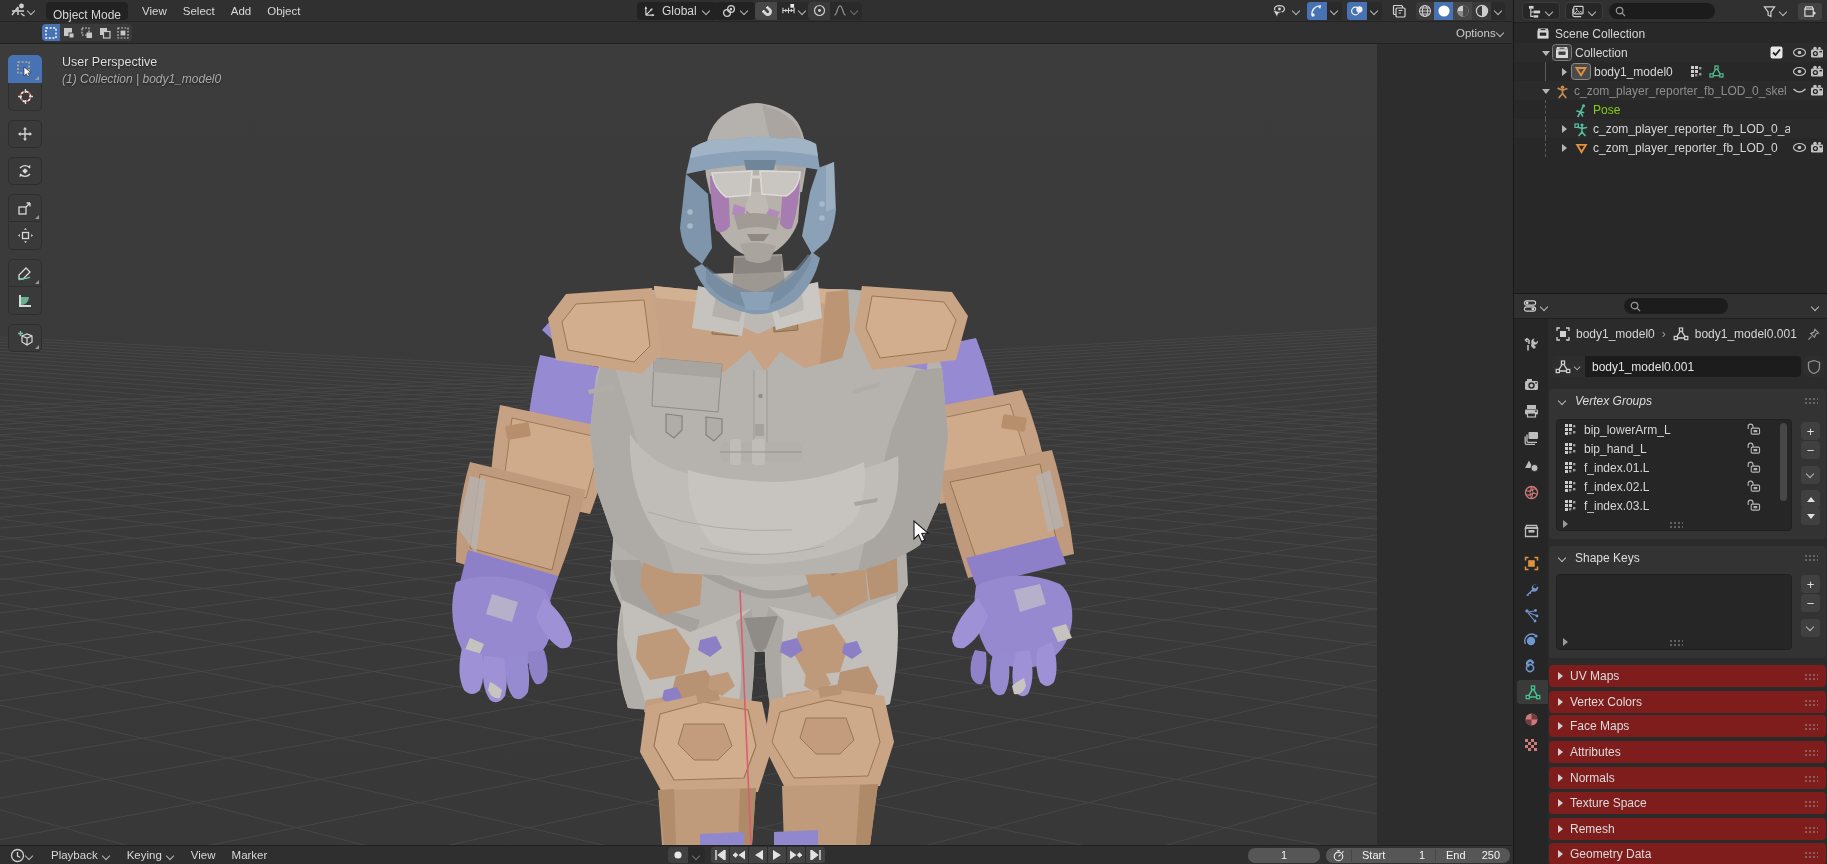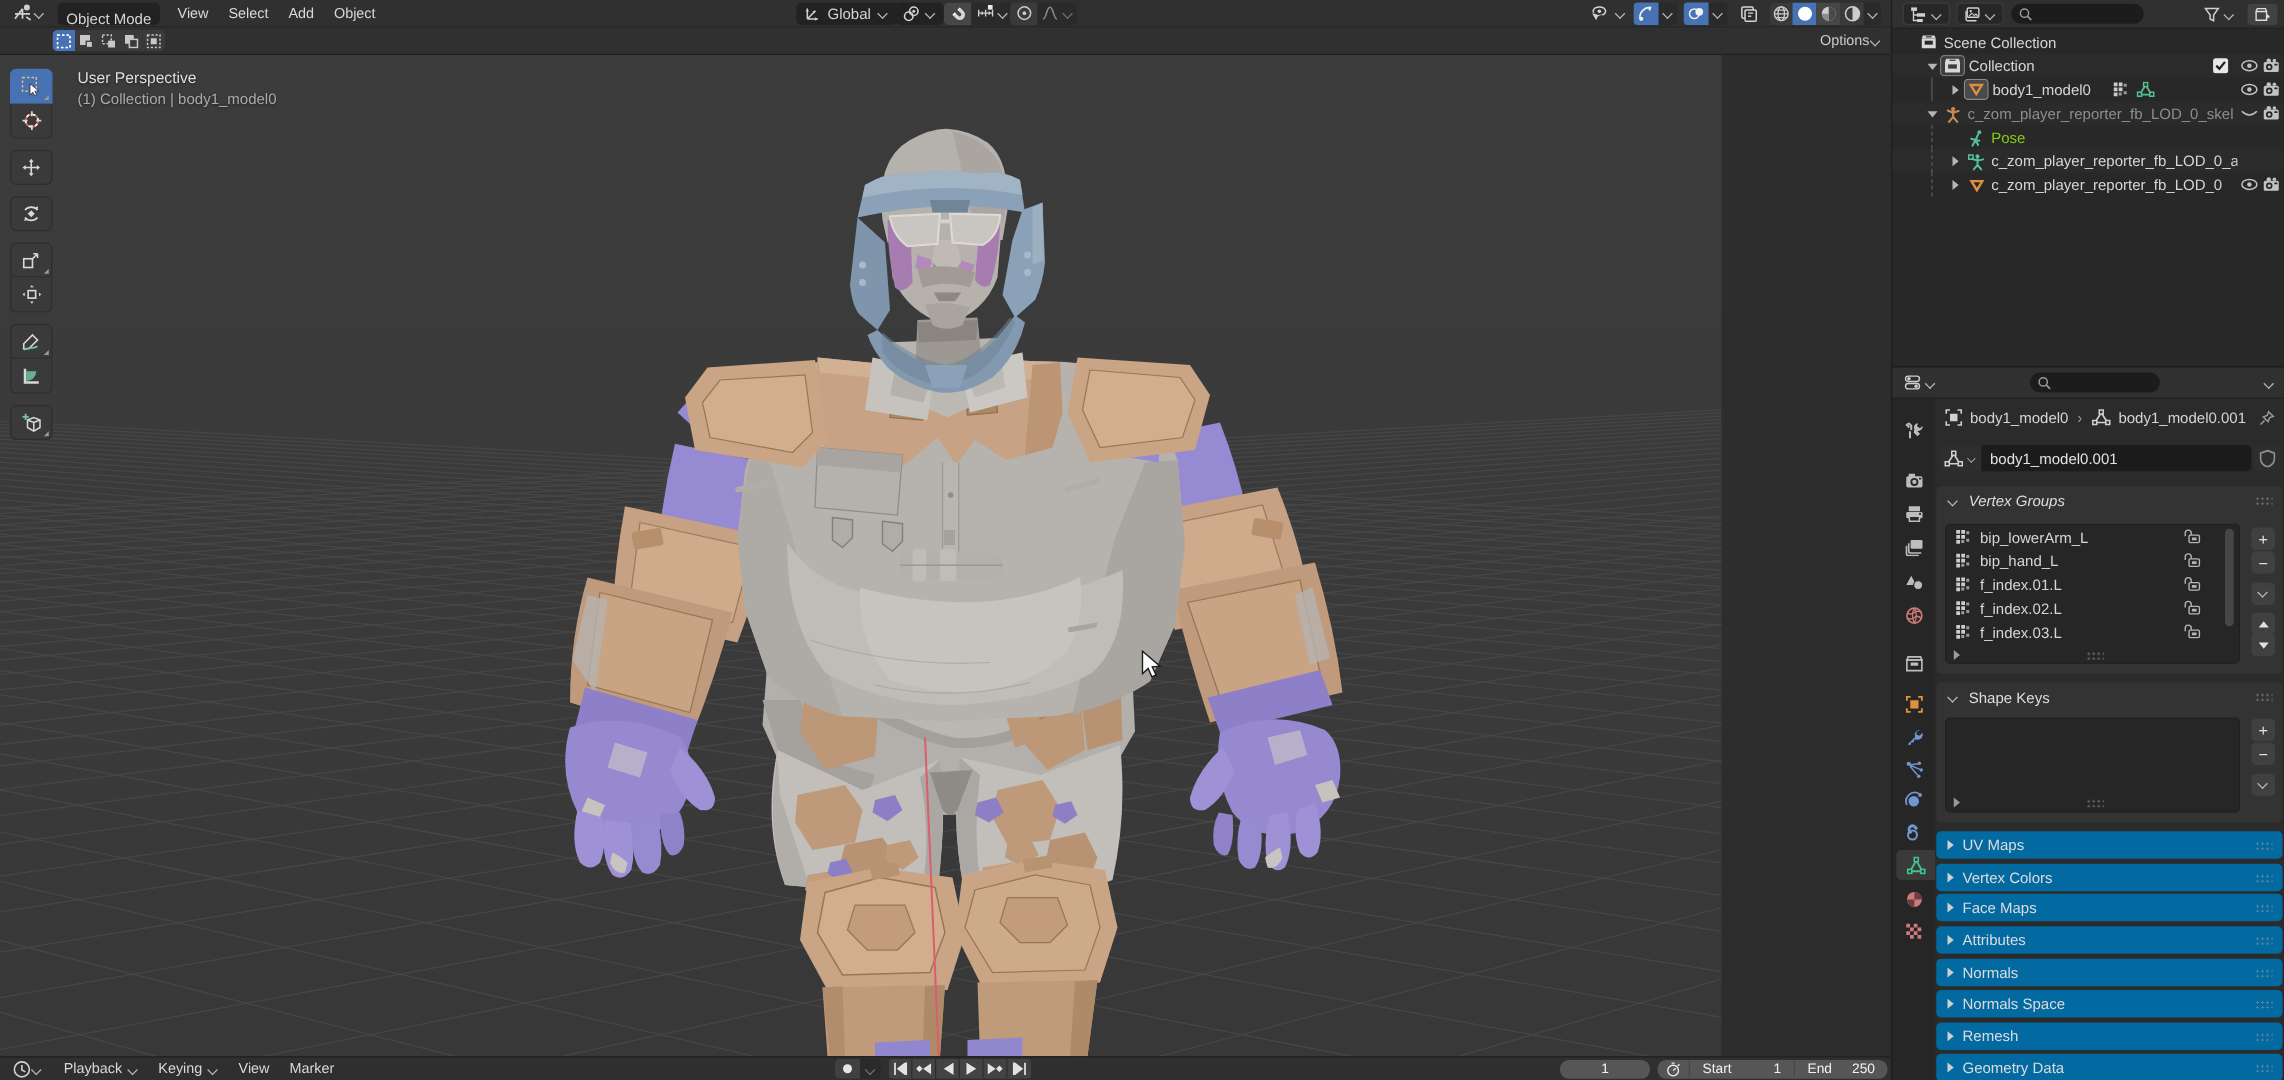--- a/index.html
+++ b/index.html
@@ -22,21 +22,21 @@
   .seg > div { display:flex; align-items:center; justify-content:center; }
 
   
   #vp-header { left:0; top:0; width:1512px; height:22px; background:#303030; border-bottom:1px solid #242424; display:flex; align-items:center; }
   #tool-row { left:0; top:22px; width:1512px; height:22px; background:#303030; border-bottom:1px solid #202020; display:flex; align-items:center; }
 
   
   #viewport { left:0; top:44px; width:1377px; height:801px; background:#404040; overflow:hidden; }
   #scene { position:absolute; left:0; top:0; }
   .ov-line1 { position:absolute; left:62px; top:11px; color:#dedede; font-size:12.5px; text-shadow:0 1px 2px rgba(0,0,0,.5); }
-  .ov-line2 { position:absolute; left:62px; top:28px; color:#ababab; font-size:12px; text-shadow:0 1px 2px rgba(0,0,0,.5); }
+  .ov-line2 { position:absolute; left:62px; top:28px; color:#ababab; font-size:12px; text-shadow:0 1px 2px rgba(0,0,0,.5);font-style:italic; }
 
   
   #toolbar { position:absolute; left:8px; top:11px; width:34px; }
   .tool { width:34px; height:28px; background:#3a3a3a; border:1px solid #2e2e2e; border-top:0;
           display:flex; align-items:center; justify-content:center; position:relative; }
   .tool.first { border-top:1px solid #2e2e2e; border-radius:5px 5px 0 0; }
   .tool.last { border-radius:0 0 5px 5px; }
   .tool.single { border-radius:5px; border-top:1px solid #2e2e2e; }
   .tool.active { background:#4772b3; border-color:#4772b3; }
   .tool-gap { height:9px; }
@@ -69,21 +69,21 @@
   #props-main { position:absolute; left:34px; top:25px; width:280px; height:546px; background:#2b2b2b; overflow:hidden; }
 
   .panel { position:absolute; left:1px; width:277px; background:#333333; border-radius:4px; }
   .panel-h { height:23px; display:flex; align-items:center; color:#dddddd; font-size:12px; }
   .grip { margin-left:auto; margin-right:8px; width:14px; height:7px; opacity:.5;
     background-image:radial-gradient(#9a9a9a 34%, transparent 36%); background-size:4px 4px; }
   .listbox { position:absolute; background:#262626; border:1px solid #202020; border-radius:4px; }
   .vg-row { height:19px; display:flex; align-items:center; font-size:12px; color:#d6d6d6; padding-left:7px; position:relative; }
   .sidebtn { position:absolute; width:19px; height:18px; background:#404040; border-radius:4px; color:#e0e0e0;
              display:flex; align-items:center; justify-content:center; font-size:13px; }
-  .cpanel { position:absolute; left:1px; width:277px; height:22px; background:#0369a1; border-radius:4px; display:flex; align-items:center; color:#dcdcdc; }
+  .cpanel { position:absolute; left:1px; width:277px; height:22px; background:#7f1d1d; border-radius:4px; display:flex; align-items:center; color:#dcdcdc; }
   .cchev { width:0; height:0; border-top:4px solid transparent; border-bottom:4px solid transparent; border-left:5px solid #cfcfcf; margin:0 7px 0 9px; }
 
   svg { display:block; }
   .field { background:#1c1c1c; color:#e2e2e2; font-size:12px; display:flex; align-items:center; }
 </style>
 </head>
 <body>
 
 <div id="app">
 
@@ -1356,21 +1356,21 @@
       <span>Attributes</span>
       <div class="grip"></div>
     </div>
           <div class="cpanel" style="top:448px;">
       <div class="cchev"></div>
       <span>Normals</span>
       <div class="grip"></div>
     </div>
           <div class="cpanel" style="top:473px;">
       <div class="cchev"></div>
-      <span>Normals Space</span>
+      <span>Texture Space</span>
       <div class="grip"></div>
     </div>
           <div class="cpanel" style="top:499px;">
       <div class="cchev"></div>
       <span>Remesh</span>
       <div class="grip"></div>
     </div>
           <div class="cpanel" style="top:524px;">
       <div class="cchev"></div>
       <span>Geometry Data</span>

